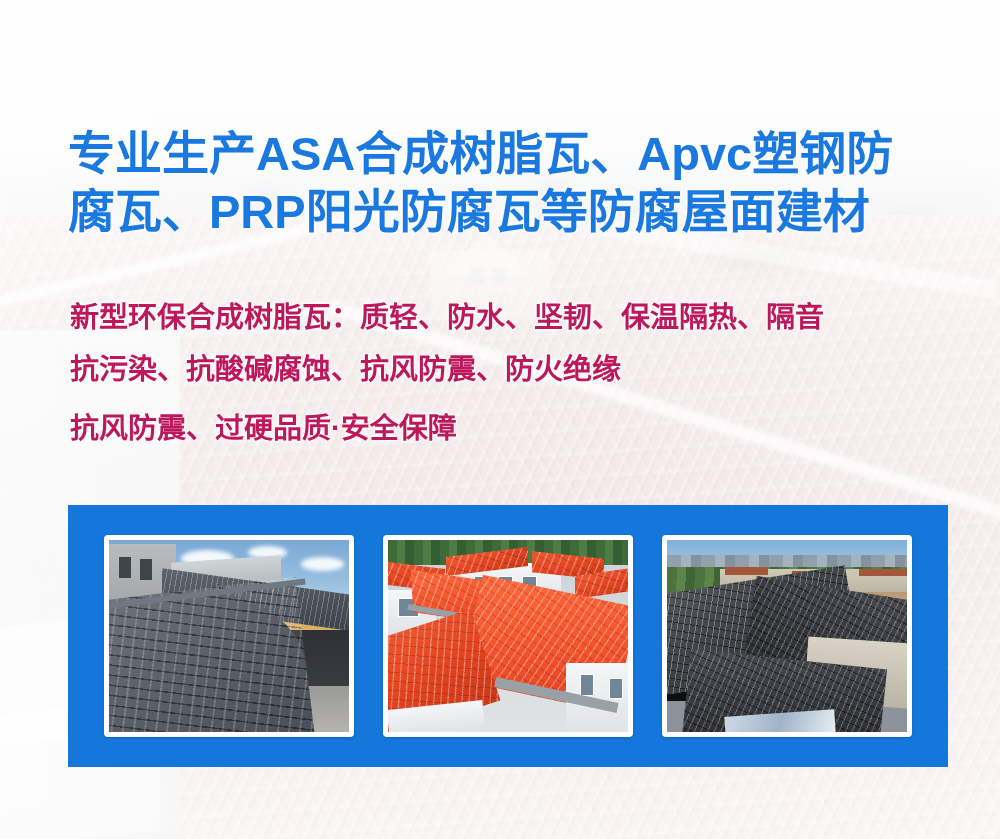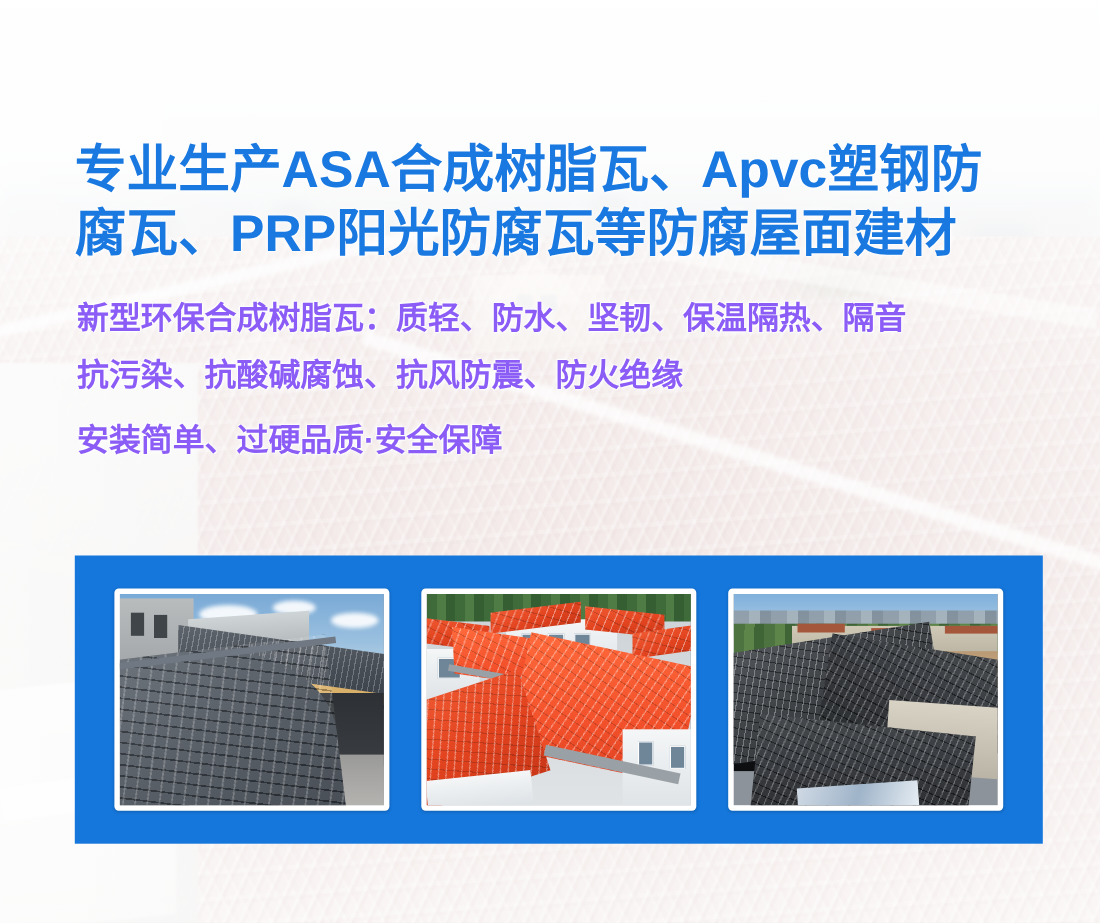--- a/index.html
+++ b/index.html
@@ -140,22 +140,22 @@
     font-size:47px;font-weight:bold;line-height:58px;
     color:#1a79e0;letter-spacing:0px;
     text-shadow:
       0 0 2px rgba(255,255,255,.95),
       0 0 6px rgba(255,255,255,.85),
       1px 1px 0 rgba(255,255,255,.75);
     white-space:pre-line;
   }
 
   .subtitle{
-    position:absolute;left:70px;top:264px;width:890px;
-    color:#8b5cf6;font-weight:bold;
+    position:absolute;left:70px;top:291px;width:890px;
+    color:#be185d;font-weight:bold;
   }
   .sub-line{
     font-size:29px;line-height:52px;letter-spacing:0px;
     text-shadow:
       0 0 3px rgba(255,255,255,.98),
       0 0 8px rgba(255,255,255,.9),
       1px 1px 0 rgba(255,255,255,.8),
       -1px -1px 0 rgba(255,255,255,.8);
   }
   .sub-line.l3{margin-top:7px;}
@@ -293,21 +293,21 @@
   </div>
 
   <div class="content">
 
     <h1 class="headline">专业生产ASA合成树脂瓦、Apvc塑钢防
 腐瓦、PRP阳光防腐瓦等防腐屋面建材</h1>
 
     <div class="subtitle">
       <div class="sub-line l1">新型环保合成树脂瓦：质轻、防水、坚韧、保温隔热、隔音</div>
       <div class="sub-line l2">抗污染、抗酸碱腐蚀、抗风防震、防火绝缘</div>
-      <div class="sub-line l3">安装简单、过硬品质·安全保障</div>
+      <div class="sub-line l3">抗风防震、过硬品质·安全保障</div>
     </div>
 
     <div class="gallery">
       <div class="thumbs">
 
         <div class="thumb">
           <div class="photo">
             <div class="p1-sky"></div>
             <div class="p1-cloud" style="left:30%;top:5%;width:22%;height:9%;"></div>
             <div class="p1-cloud" style="left:58%;top:3%;width:16%;height:7%;"></div>

